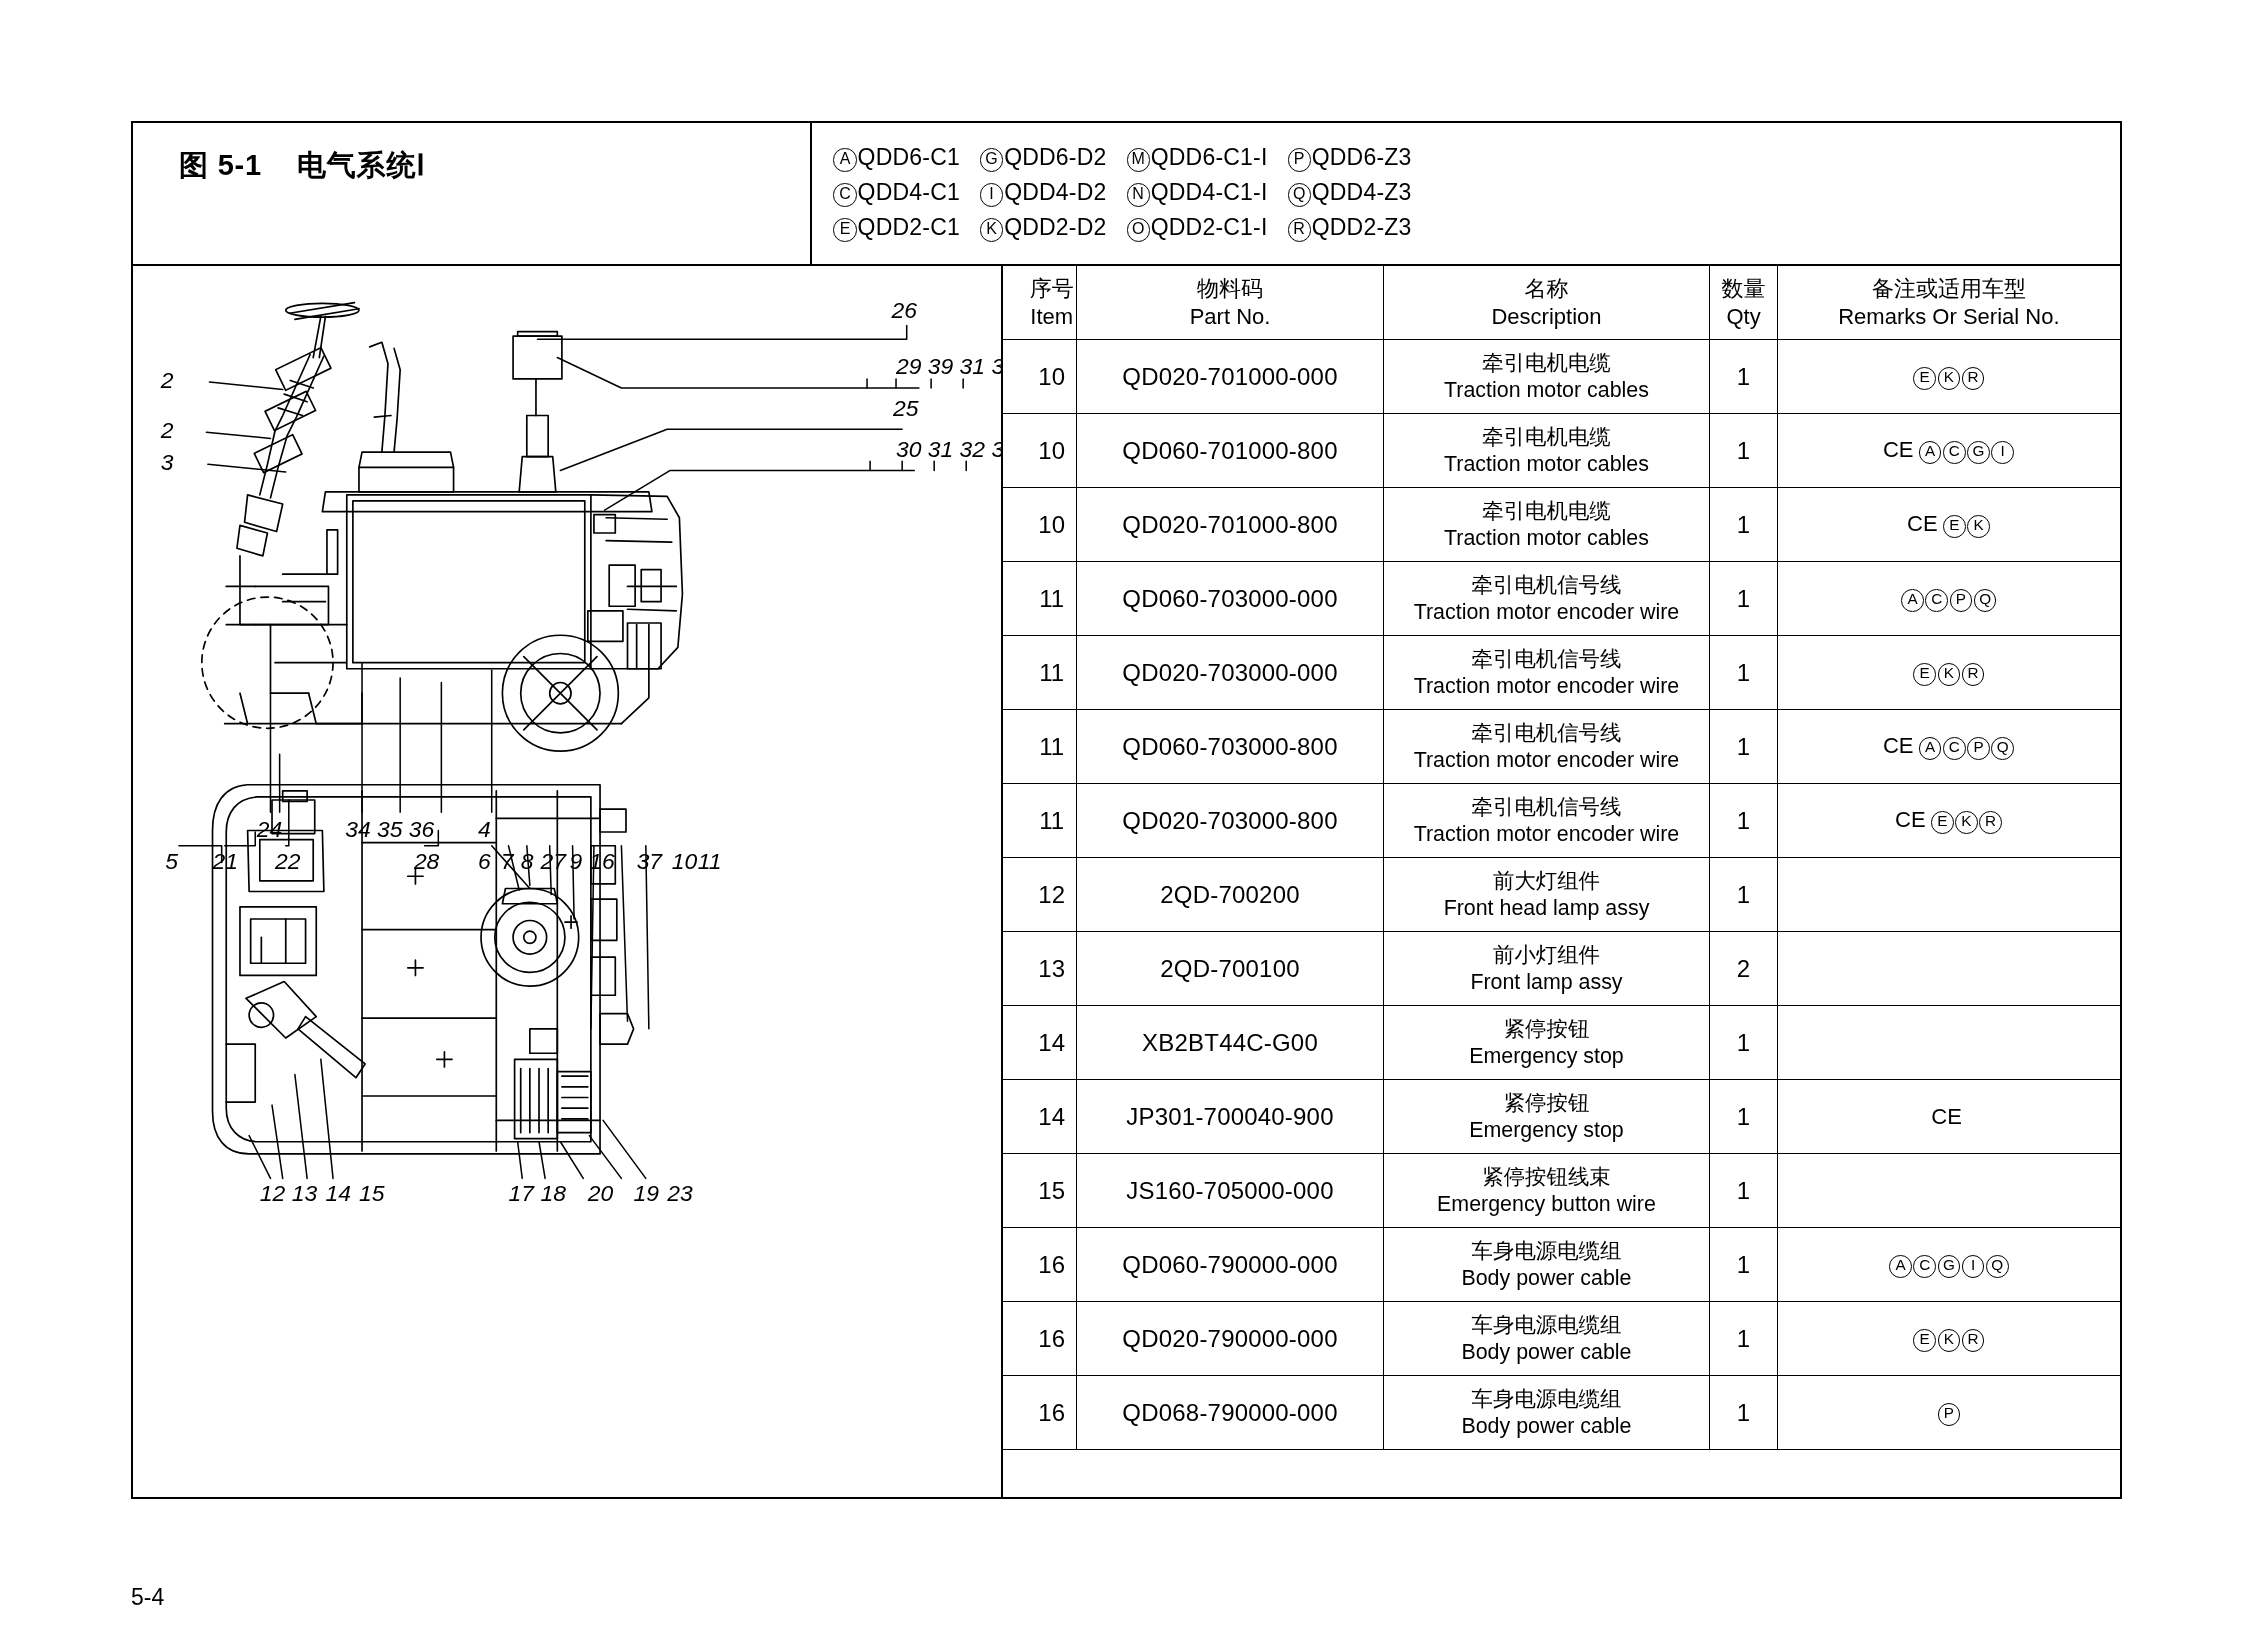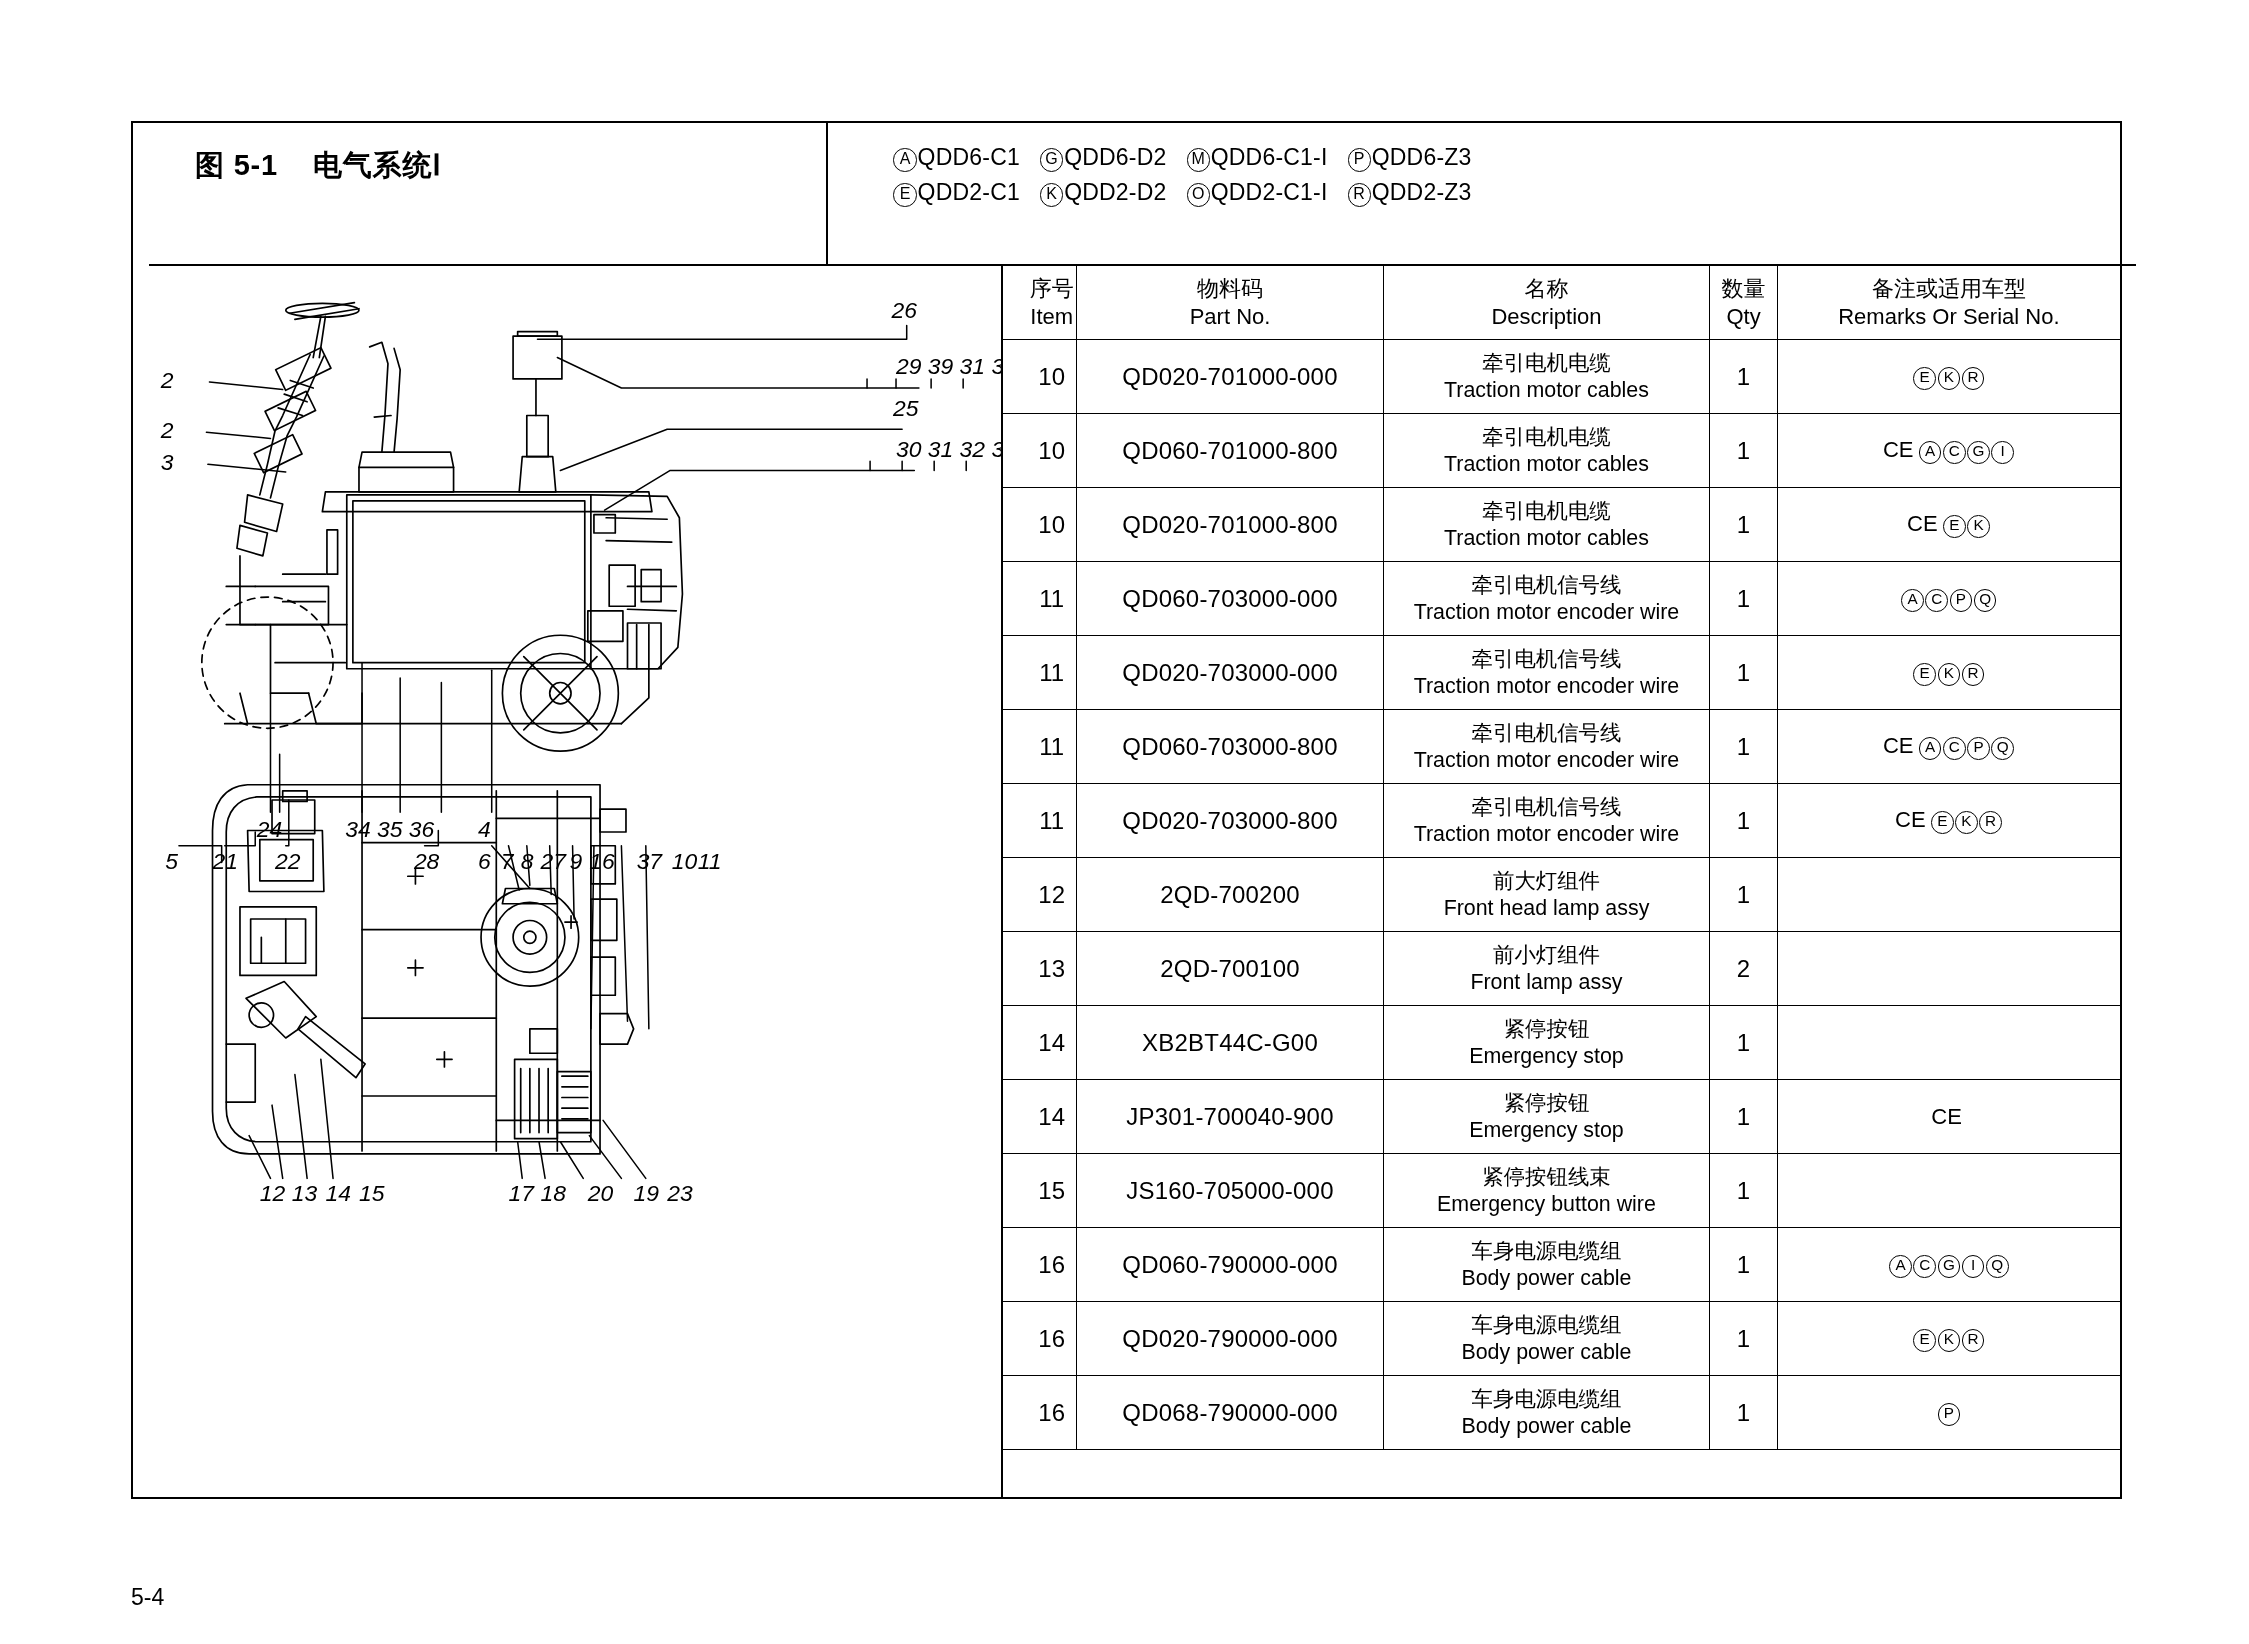--- a/index.html
+++ b/index.html
@@ -27,27 +27,26 @@
     left: 131px;
     top: 121px;
     width: 1991px;
     height: 1378px;
     border: 2.3px solid #000;
     box-sizing: border-box;
   }
   
   .title-block {
     position: absolute;
-    left: 16px; top: 0;
+    left: 0; top: 0;
     width: 100%;
     height: 143px;
     border-bottom: 2.3px solid #000;
     box-sizing: border-box;
     display: flex;
-    gap: 44px;
   }
   .title-left {
     width: 679px;
     box-sizing: border-box;
     border-right: 2.3px solid #000;
     padding: 23px 0 0 46px;
   }
   .title-cn {
     font-size: 29px;
     font-weight: bold;
@@ -167,20 +166,23 @@
 
     <div class="title-block">
       <div class="title-left">
         <div class="title-cn">
           <span class="fig-label">图 5-1</span><span>电气系统Ⅰ</span>
         </div>
       </div>
       <div class="title-right">
         <div class="model-row">
           <span class="model-item"><span class="circ">A</span><span>QDD6-C1</span></span><span class="model-item"><span class="circ">G</span><span>QDD6-D2</span></span><span class="model-item"><span class="circ">M</span><span>QDD6-C1-I</span></span><span class="model-item"><span class="circ">P</span><span>QDD6-Z3</span></span>
+        </div>
+        <div class="model-row">
+          <span class="model-item"><span class="circ">C</span><span>QDD4-C1</span></span><span class="model-item"><span class="circ">I</span><span>QDD4-D2</span></span><span class="model-item"><span class="circ">N</span><span>QDD4-C1-I</span></span><span class="model-item"><span class="circ">Q</span><span>QDD4-Z3</span></span>
         </div>
         <div class="model-row">
           <span class="model-item"><span class="circ">E</span><span>QDD2-C1</span></span><span class="model-item"><span class="circ">K</span><span>QDD2-D2</span></span><span class="model-item"><span class="circ">O</span><span>QDD2-C1-I</span></span><span class="model-item"><span class="circ">R</span><span>QDD2-Z3</span></span>
         </div>
       </div>
     </div>
 
     <div class="body-area">
 
       <div class="drawing">

